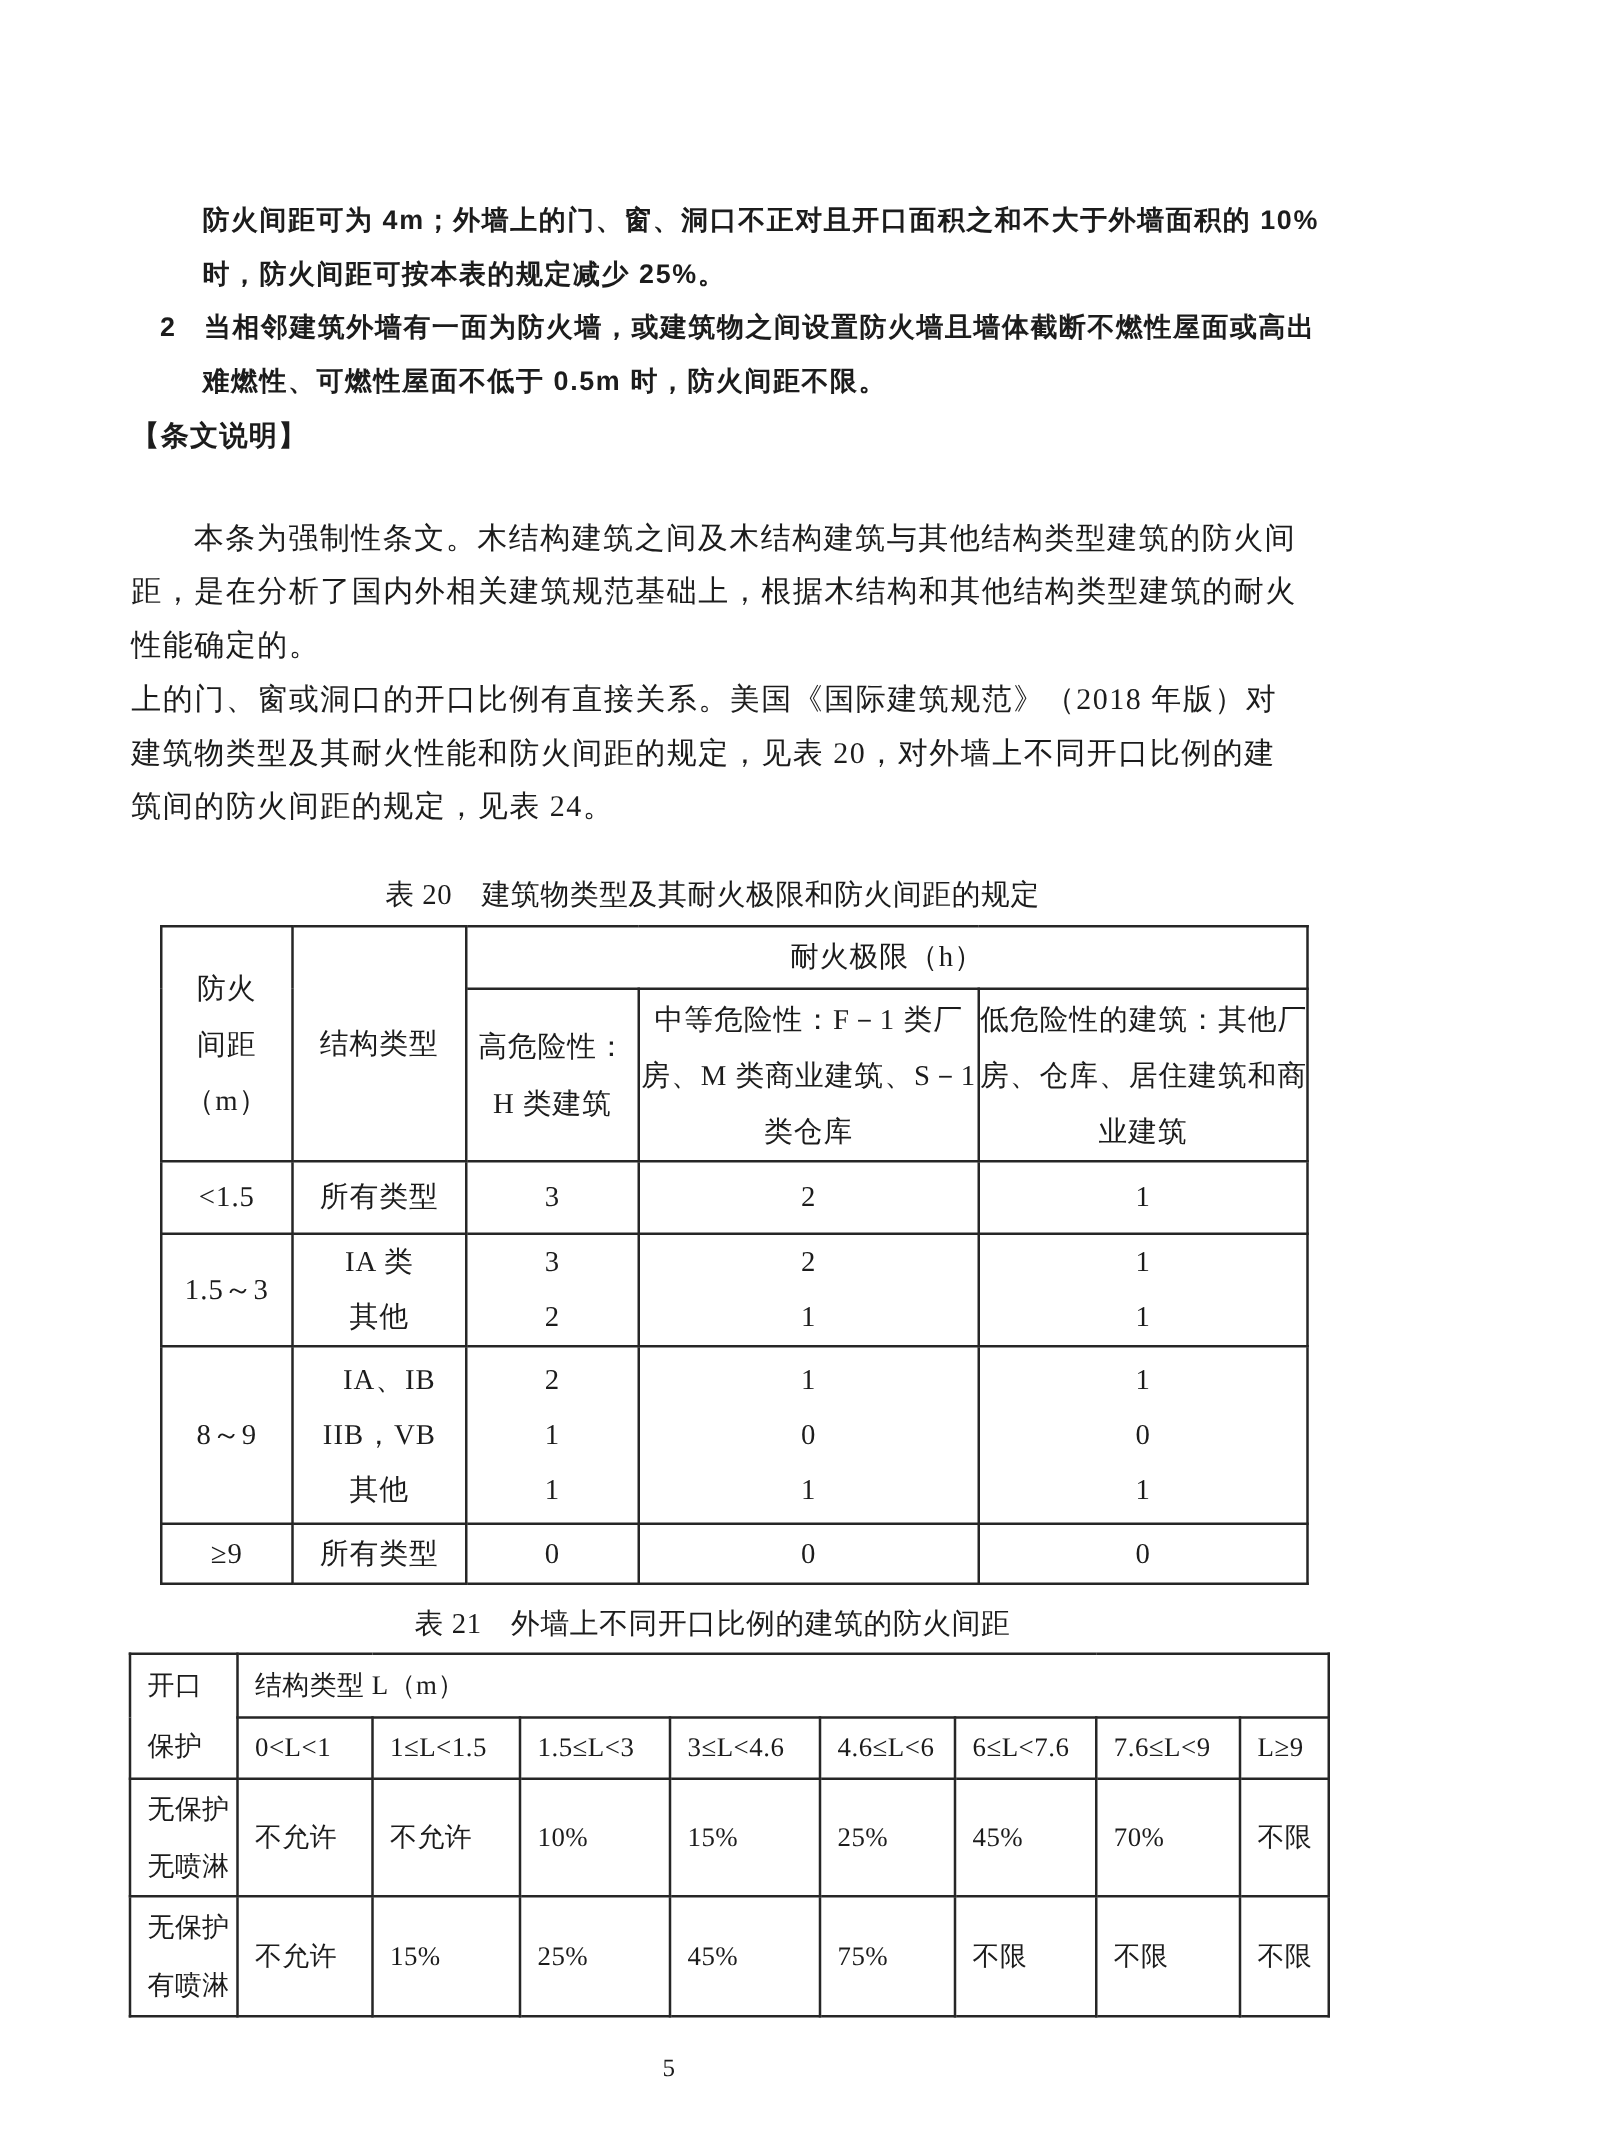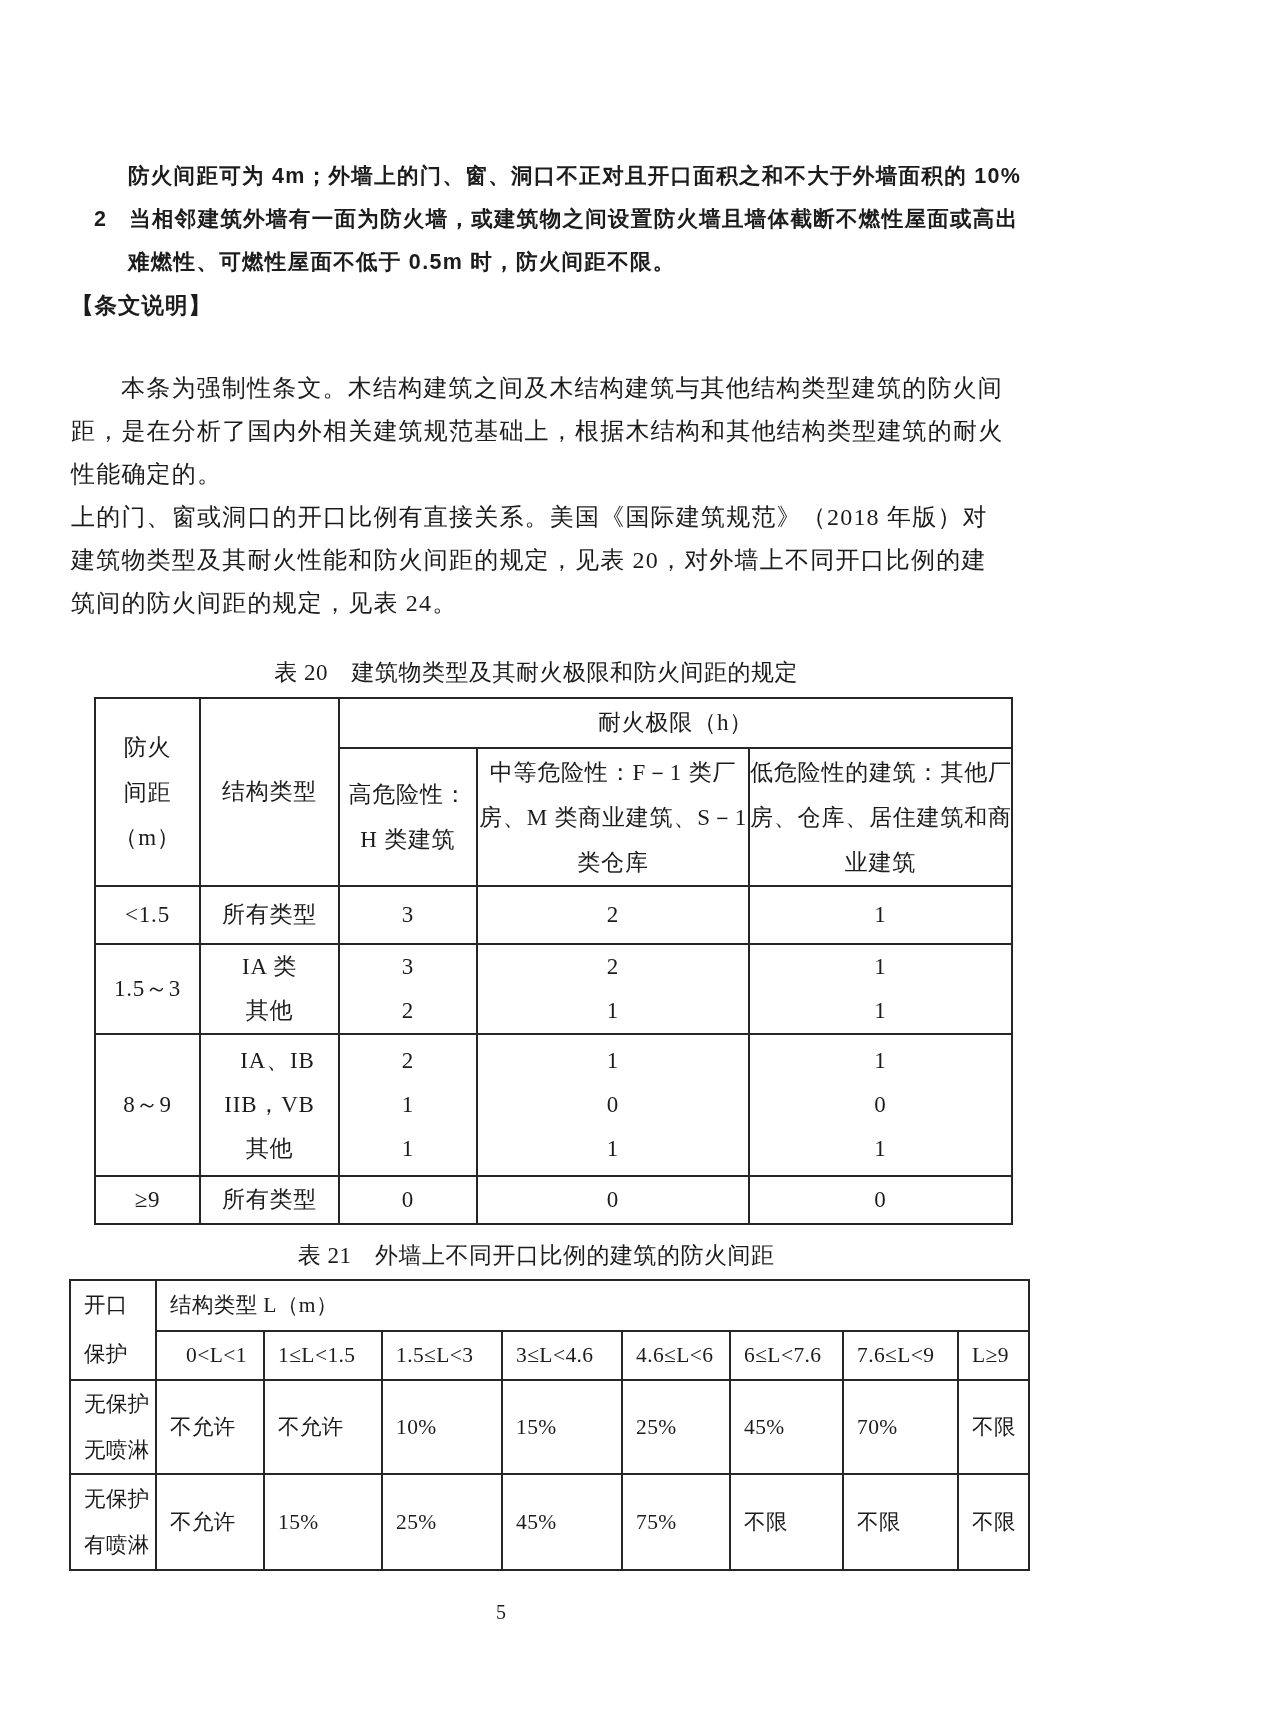--- a/index.html
+++ b/index.html
@@ -1,17 +1,17 @@
 <!DOCTYPE html>
 <html><head>
 <meta charset="utf-8">
 <style>
   html,body{margin:0;padding:0;background:#ffffff;}
   body{width:1280px;height:1715px;overflow:hidden;color:#1c1c1c;}
-  .page{box-sizing:border-box;width:1280px;height:1244px;padding:155px 150px 0 71px;background:#fff;}
+  .page{box-sizing:border-box;width:1280px;height:1244px;padding:155px 150px 0 105px;background:#fff;}
 
   
   .norm{font-family:"Liberation Sans","DejaVu Sans",sans-serif;font-weight:bold;
         font-size:21.5px;letter-spacing:1.3px;line-height:43px;}
   .nline{white-space:nowrap;}
   .nline.hang{padding-left:57px;}
   .nline.item{display:flex;padding-left:23px;}
   .inum{margin-right:22px;}
 
   .heading{font-family:"Liberation Sans","DejaVu Sans",sans-serif;font-weight:bold;
@@ -43,20 +43,21 @@
   .pageno{font-family:"Liberation Serif","DejaVu Serif",serif;font-size:20px;
           text-align:center;width:860px;margin-top:30px;}
 </style>
 </head>
 <body>
 
 <div class="page">
 
   <div class="norm">
     <div class="nline hang">防火间距可为 4m；外墙上的门、窗、洞口不正对且开口面积之和不大于外墙面积的 10%</div>
+    <div class="nline hang">时，防火间距可按本表的规定减少 25%。</div>
     <div class="nline item">
       <span class="inum">2</span>
       <span>当相邻建筑外墙有一面为防火墙，或建筑物之间设置防火墙且墙体截断不燃性屋面或高出</span>
     </div>
     <div class="nline hang">难燃性、可燃性屋面不低于 0.5m 时，防火间距不限。</div>
   </div>
 
   <div class="heading">【条文说明】</div>
 
   <div class="para">
@@ -213,21 +214,21 @@
           <td rowspan="2">
             <div class="ln" style="line-height: 49px;">开口</div>
             <div class="ln" style="line-height: 49px;">保护</div>
           </td>
           <td colspan="8">
             <div class="ln" style="line-height: 44px;">结构类型 L（m）</div>
           </td>
         </tr>
         <tr style="height: 48px;">
           <td>
-            <div class="ln" style="line-height: 44px; text-align: center;">0&lt;L&lt;1</div>
+            <div class="ln" style="line-height: 44px;">0&lt;L&lt;1</div>
           </td>
           <td>
             <div class="ln" style="line-height: 44px;">1≤L&lt;1.5</div>
           </td>
           <td>
             <div class="ln" style="line-height: 44px;">1.5≤L&lt;3</div>
           </td>
           <td>
             <div class="ln" style="line-height: 44px;">3≤L&lt;4.6</div>
           </td>

